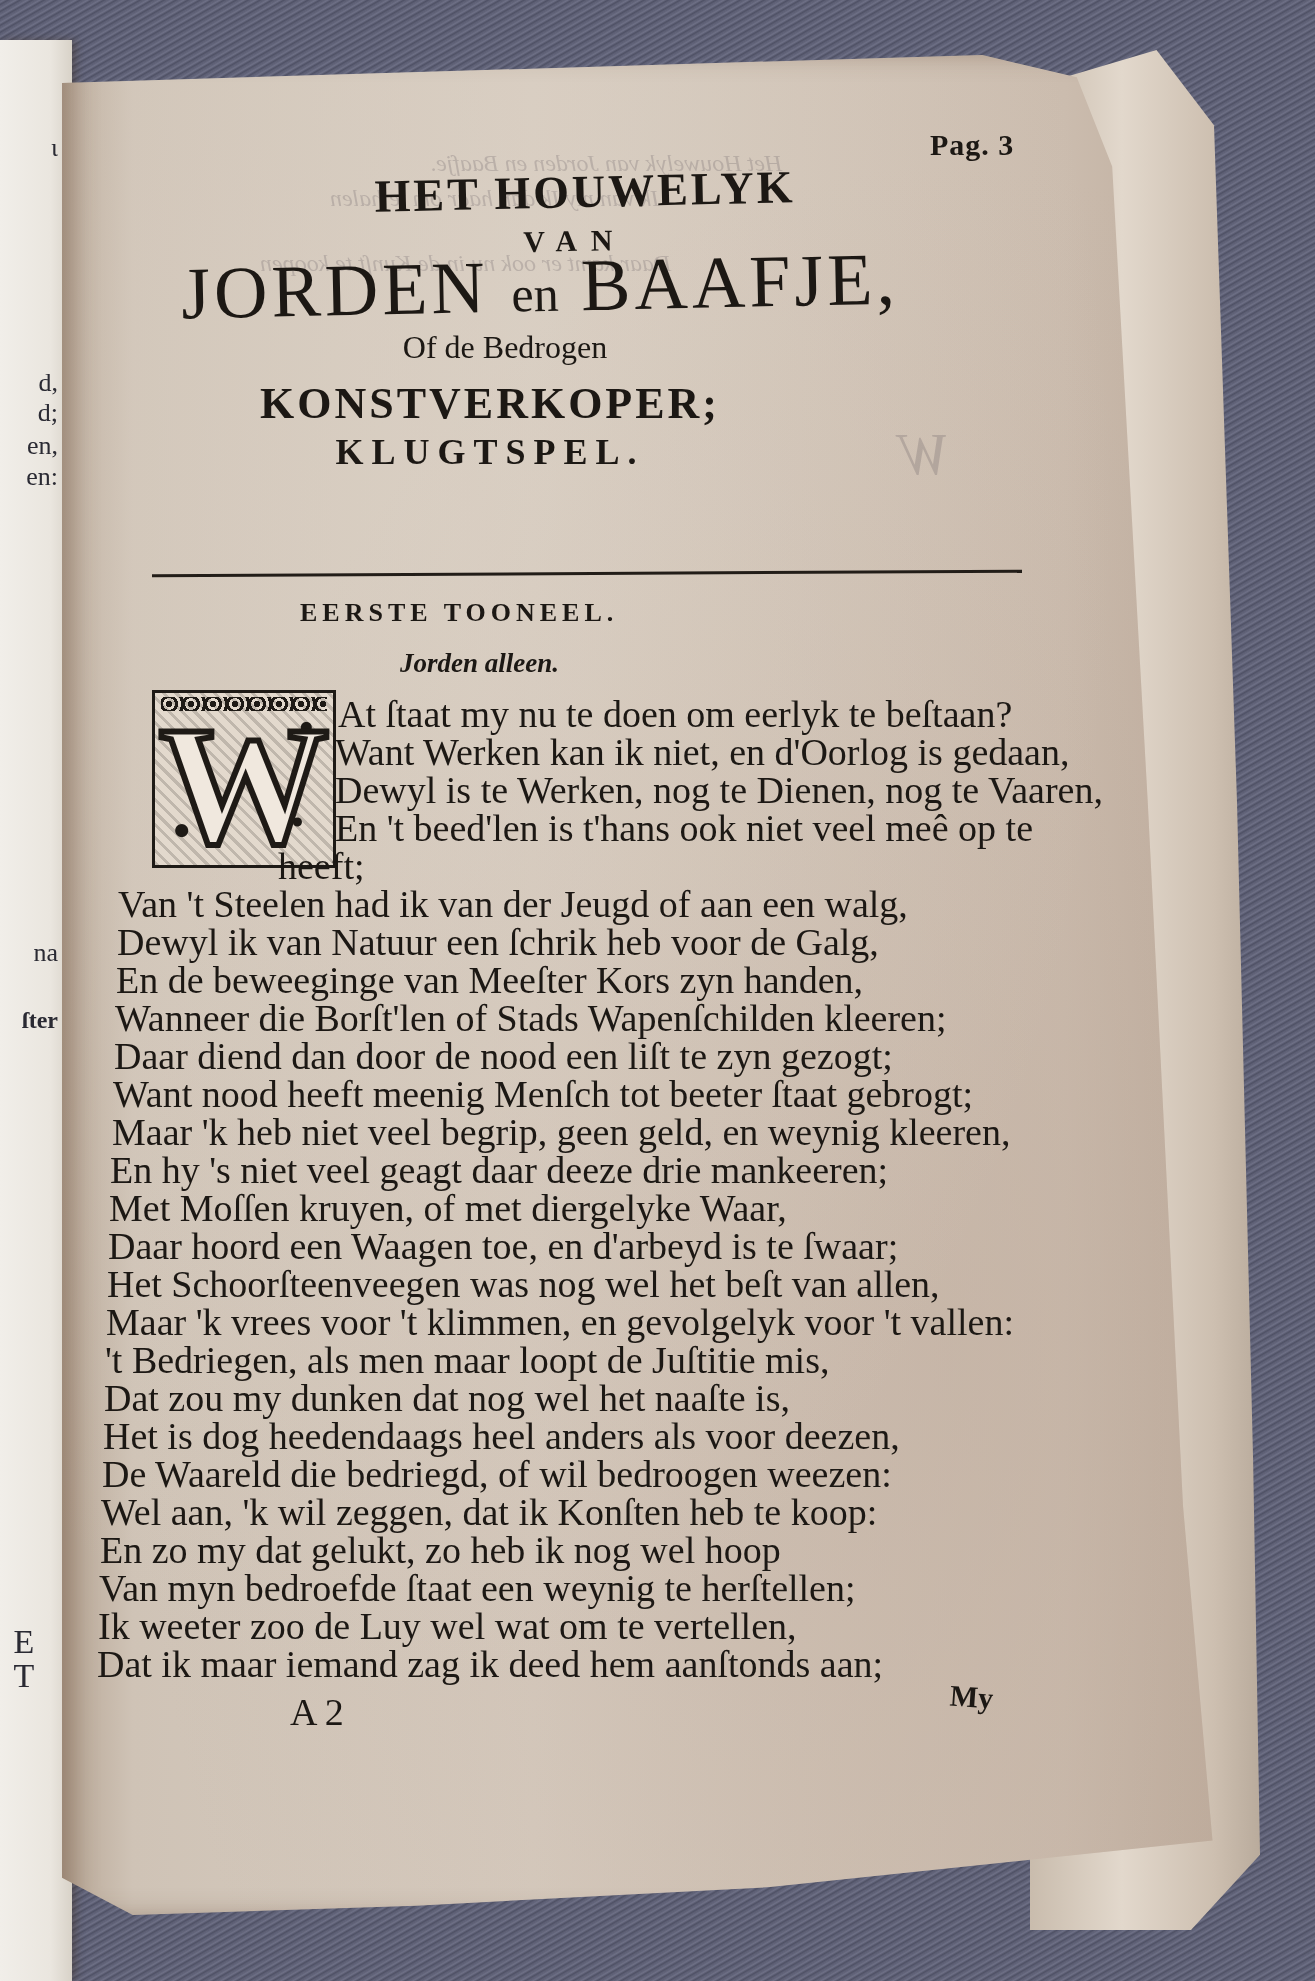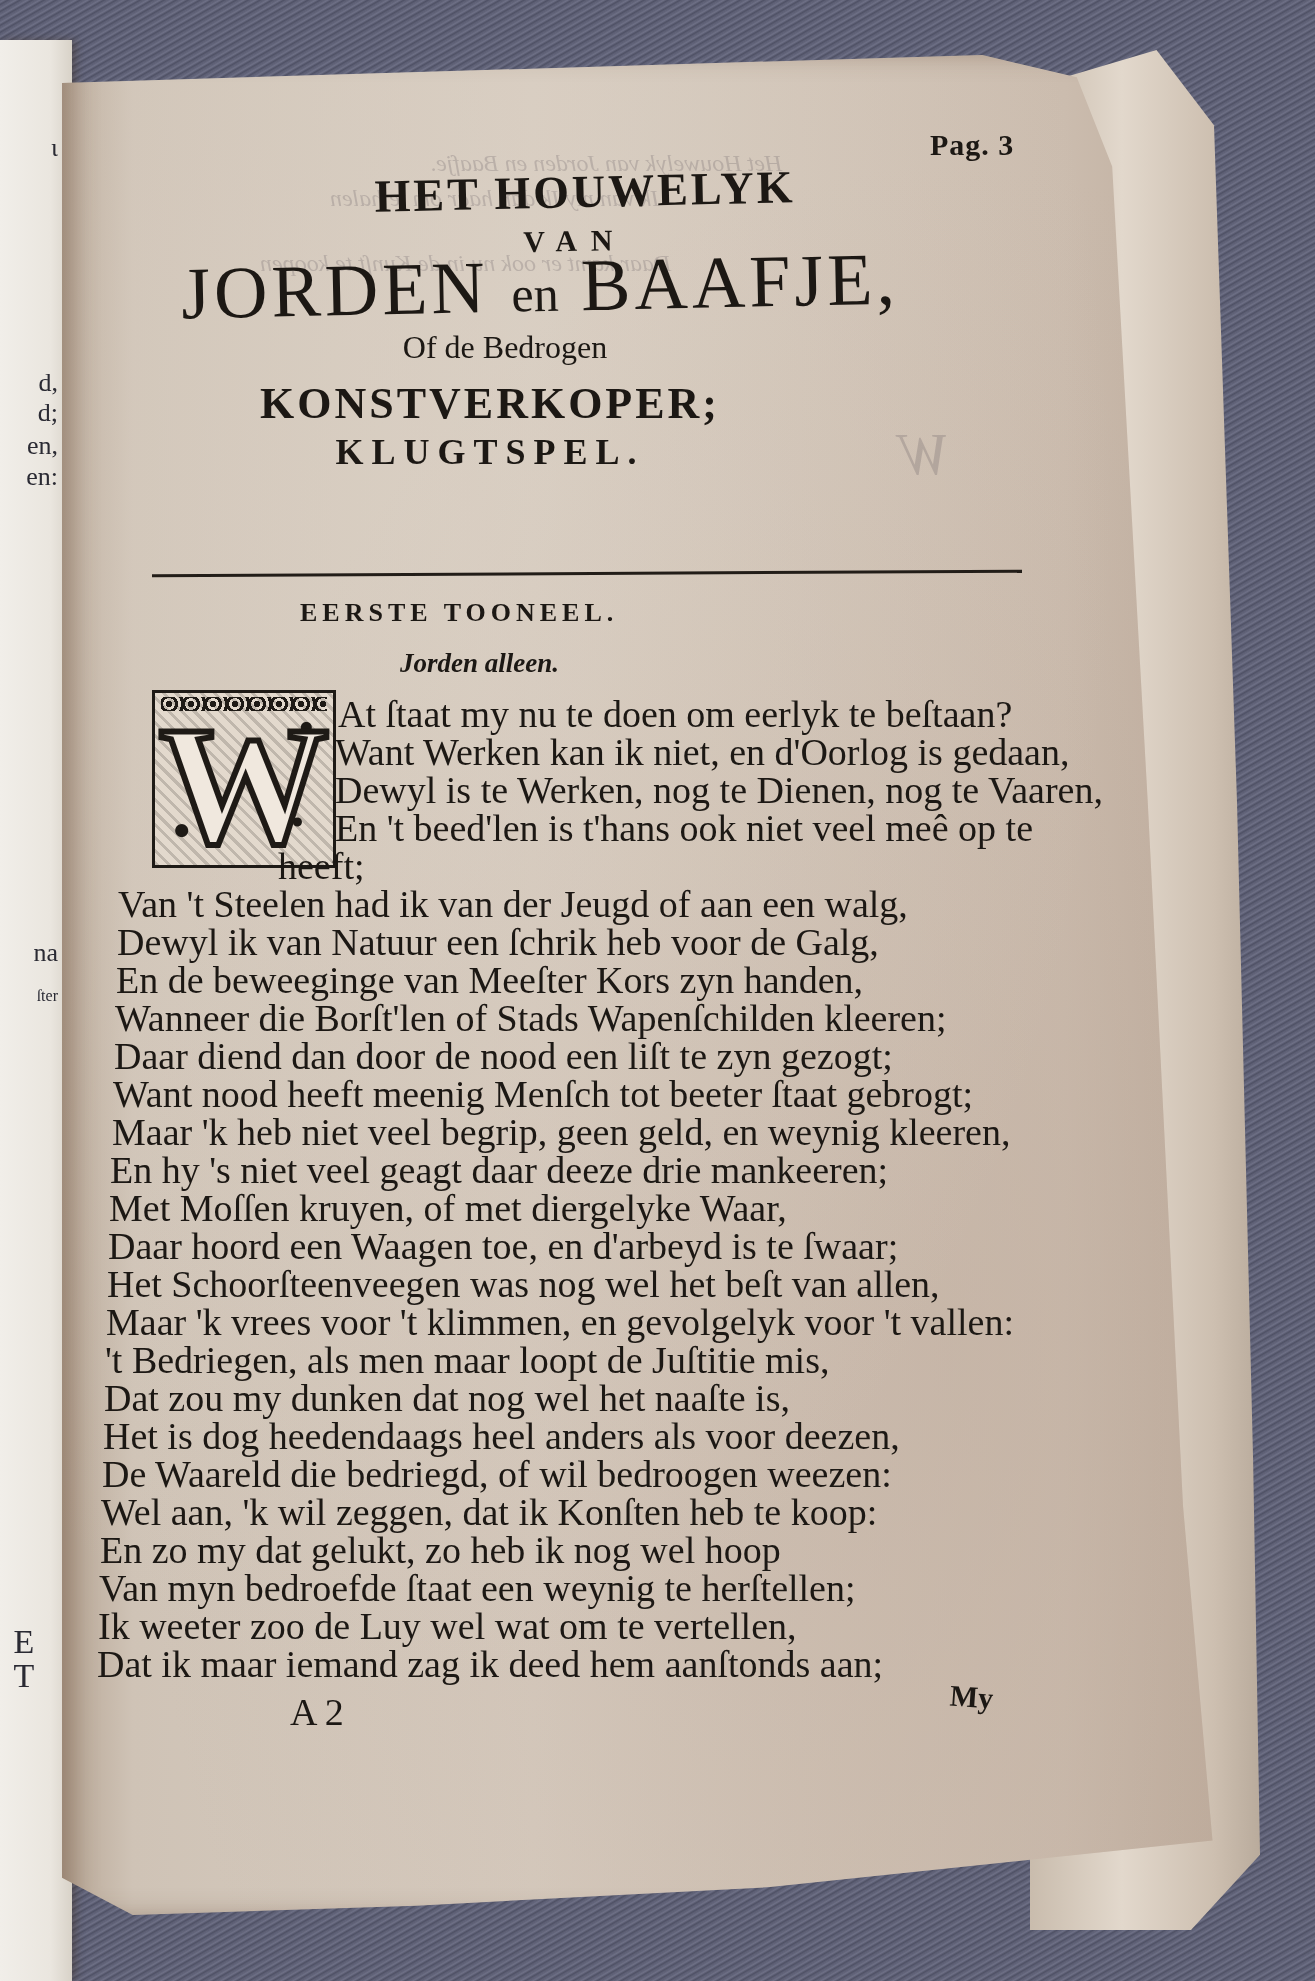--- a/index.html
+++ b/index.html
@@ -96,21 +96,21 @@
 
 <div class="stack-edge"></div>
 
 <div class="left-page">
   <span class="frag" style="top:95px">ɩ</span>
   <span class="frag" style="top:330px">d,</span>
   <span class="frag" style="top:360px">d;</span>
   <span class="frag" style="top:393px">en,</span>
   <span class="frag" style="top:424px">en:</span>
   <span class="frag" style="top:880px; margin-top:20px;">na</span>
-  <span class="frag" style="top:948px; font-size:16px;">ſter</span>
+  <span class="frag" style="top:968px; font-size:24px;font-weight:bold;">ſter</span>
   <span class="frag" style="top:1585px; font-size:34px; letter-spacing:10px;text-align:center;">E T</span>
 </div>
 
 <div class="page"></div>
 
 <div class="ghost" style="left:430px; top:150px;">Het Houwelyk van Jorden en Baafje.</div>
 <div class="ghost" style="left:330px; top:185px;">Ik van my Ik dan haar om te halen</div>
 <div class="ghost" style="left:260px; top:250px;">Daar kamt er ook nu in de Kunſt te koopen</div>
 <div class="ghost" style="left:900px; top:420px; font-size:60px;">W</div>
 

